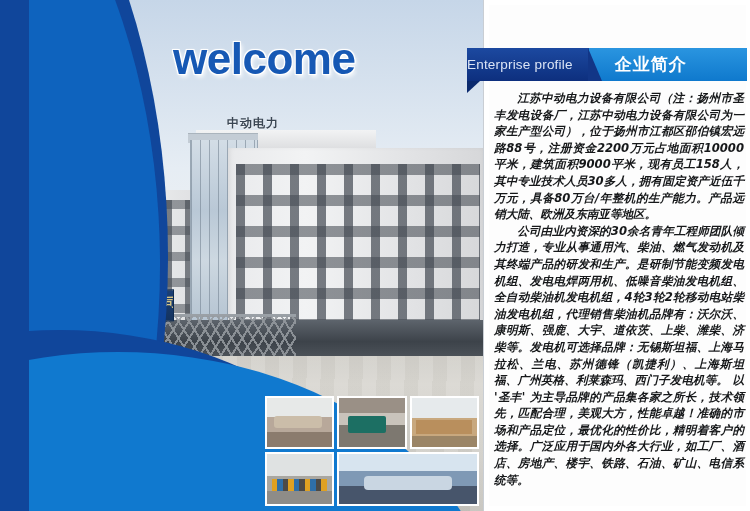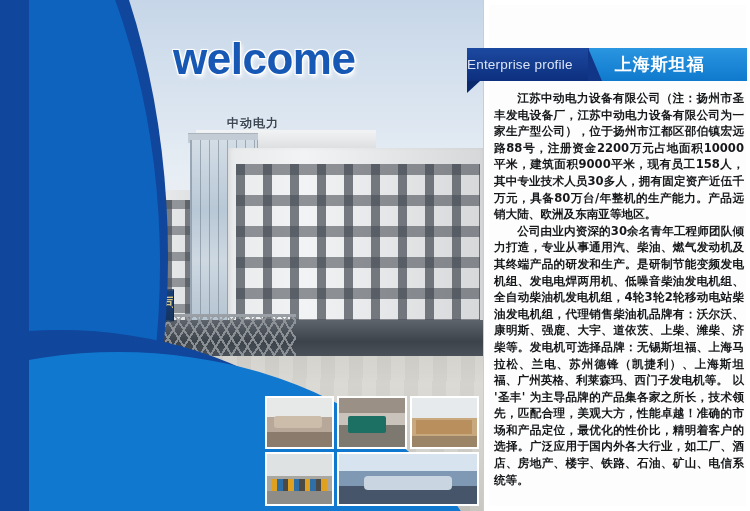--- a/index.html
+++ b/index.html
@@ -167,21 +167,21 @@
     border-left:1px solid #c9ced4;
   }
   .panel-inner{
     position:absolute;left:5px;top:5px;right:5px;bottom:5px;
     background:#fdfdfd;
   }
   .body-text{
     position:absolute;left:10px;top:90px;right:7px;
     font-family:"DejaVu Sans","Liberation Sans",sans-serif;
     font-size:11.6px;line-height:16.6px;color:#16181a;
-    text-align:justify;font-weight:bold;
+    text-align:justify;font-weight:bold;font-style:italic;
   }
   .body-text p{margin:0;text-indent:2em;}
 
   
   .ribbon{
     position:absolute;left:-16px;top:48px;width:280px;height:33px;z-index:9;
     display:flex;align-items:stretch;
   }
   .ribbon-en{
     background:linear-gradient(to bottom,#1c49a0,#0d2f7e);
@@ -259,17 +259,17 @@
     <div class="panel-inner"></div>
 
     <div class="body-text">
       <p>江苏中动电力设备有限公司（注：扬州市圣丰发电设备厂，江苏中动电力设备有限公司为一家生产型公司），位于扬州市江都区邵伯镇宏远路88号，注册资金2200万元占地面积10000平米，建筑面积9000平米，现有员工158人，其中专业技术人员30多人，拥有固定资产近伍千万元，具备80万台/年整机的生产能力。产品远销大陆、欧洲及东南亚等地区。</p>
       <p>公司由业内资深的30余名青年工程师团队倾力打造，专业从事通用汽、柴油、燃气发动机及其终端产品的研发和生产。是研制节能变频发电机组、发电电焊两用机、低噪音柴油发电机组、全自动柴油机发电机组，4轮3轮2轮移动电站柴油发电机组，代理销售柴油机品牌有：沃尔沃、康明斯、强鹿、大宇、道依茨、上柴、潍柴、济柴等。发电机可选择品牌：无锡斯坦福、上海马拉松、兰电、苏州德锋（凯捷利）、上海斯坦福、广州英格、利莱森玛、西门子发电机等。 以 '圣丰' 为主导品牌的产品集各家之所长，技术领先，匹配合理，美观大方，性能卓越！准确的市场和产品定位，最优化的性价比，精明着客户的选择。广泛应用于国内外各大行业，如工厂、酒店、房地产、楼宇、铁路、石油、矿山、电信系统等。</p>
     </div>
   </div>
 
   <div class="ribbon" style="left:467px;">
     <div class="ribbon-en">Enterprise profile</div>
-    <div class="ribbon-cn">上海斯坦福</div>
+    <div class="ribbon-cn">企业简介</div>
   </div>
   <div class="ribbon-tail" style="left:467px;"></div>
 
 </div>
 
 </body></html>

